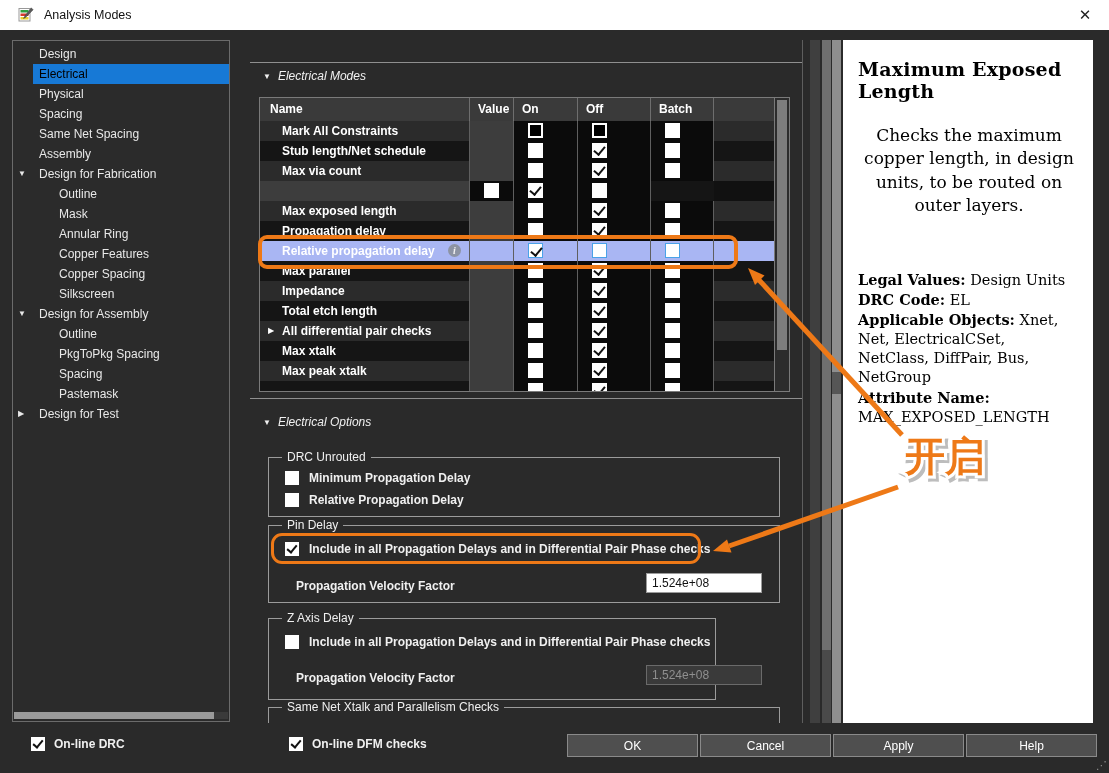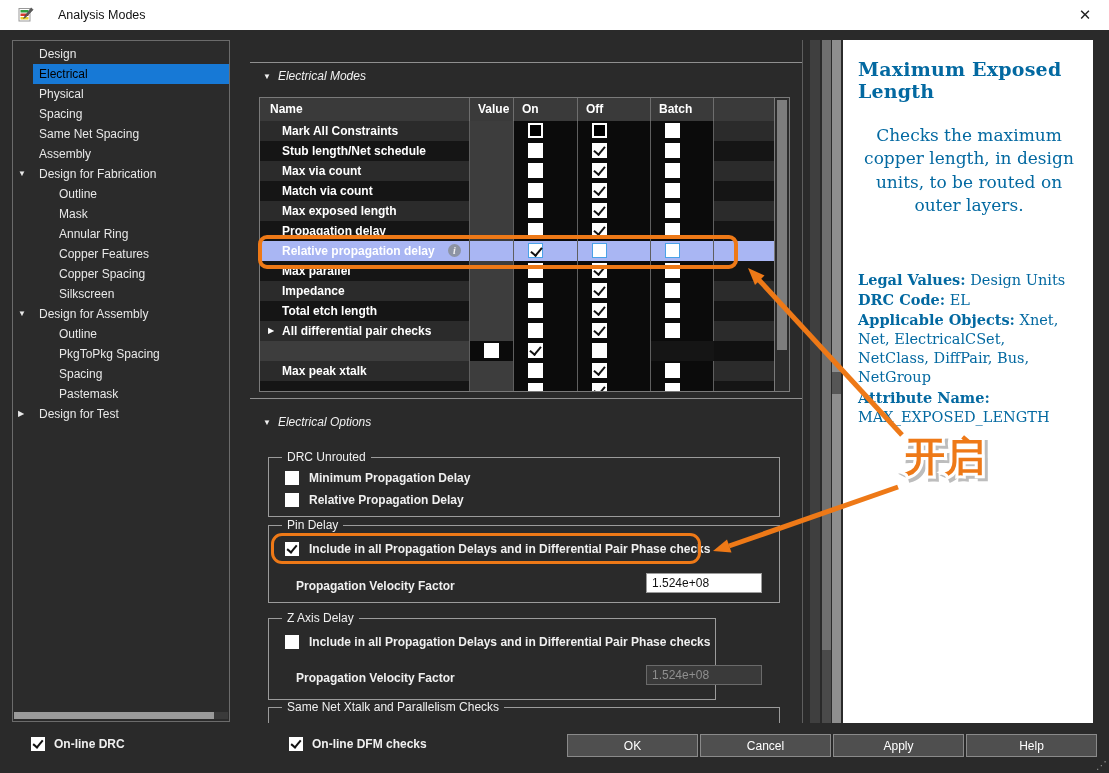--- a/index.html
+++ b/index.html
@@ -4,21 +4,21 @@
 <style>
   * { margin:0; padding:0; box-sizing:border-box; }
   html,body { width:1109px; height:773px; }
   body {
     position:relative; background:#2a2a2a; overflow:hidden;
     font-family:"Liberation Sans","DejaVu Sans",sans-serif; font-size:12px; color:#e8e8e8;
   }
   
   .titlebar { position:absolute; left:0; top:0; width:1109px; height:30px; background:#ffffff; color:#111; display:flex; align-items:center; }
   .titlebar .app-icon { margin-left:18px; width:16px; height:16px; }
-  .titlebar .title { margin-left:24px; font-size:12.5px; color:#111; }
+  .titlebar .title { margin-left:10px; font-size:12.5px; color:#111; }
   .titlebar .close-btn { position:absolute; right:10px; top:3px; width:28px; height:24px; text-align:center; line-height:24px; font-size:15px; color:#222; cursor:pointer; }
   
   .sidebar { position:absolute; left:12px; top:40px; width:218px; height:682px; background:#2b2b2b; border:1px solid #6b6b6b; padding-top:3px; overflow:hidden; }
   .side-item { position:relative; height:20px; line-height:20px; margin-left:20px; padding-left:6px; color:#e8e8e8; white-space:nowrap; cursor:pointer; }
   .side-item.lvl2 { padding-left:26px; }
   .side-item.selected { background:#1779d6; color:#000000; }
   .tree-arrow { position:absolute; left:-15px; top:0; width:12px; font-size:8px; color:#e8e8e8; }
   .tree-arrow.open::before { content:"▼"; }
   .tree-arrow.closed::before { content:"▶"; }
   .side-hscroll { position:absolute; left:1px; bottom:2px; width:214px; height:7px; background:#3a3a3a; }
@@ -67,21 +67,21 @@
   .text-input { position:absolute; width:116px; height:20px; border:1px solid #9b9b9b; background:#fff; color:#111; font-size:12px; padding:0 5px; line-height:18px; font-family:"Liberation Sans",sans-serif; }
   .text-input.disabled { background:#3a3a3a; color:#8f8f8f; border-color:#6a6a6a; }
   
   .gutter-a { position:absolute; left:802px; top:40px; width:1px; height:683px; background:#5e5e5e; }
   .gutter-b { position:absolute; left:810px; top:40px; width:10px; height:683px; background:#3f3f3f; }
   .gutter-c { position:absolute; left:822px; top:40px; width:9px; height:683px; background:#6f6f6f; }
   .gutter-c .seg { position:absolute; left:0; top:610px; width:9px; height:73px; background:#4a4a4a; }
   .gutter-d { position:absolute; left:832px; top:40px; width:9px; height:683px; background:#8e8e8e; }
   .gutter-d .notch { position:absolute; left:0; top:332px; width:9px; height:22px; background:#565656; }
   
-  .helppanel { position:absolute; left:843px; top:40px; width:250px; height:683px; background:#ffffff; color:#0369a1; padding:14px 13px 0 15px; font-family:"DejaVu Serif","Liberation Serif",serif; }
+  .helppanel { position:absolute; left:843px; top:40px; width:250px; height:683px; background:#ffffff; color:#000000; padding:14px 13px 0 15px; font-family:"DejaVu Serif","Liberation Serif",serif; }
   .helppanel h1 { font-size:19px; font-weight:bold; margin-top:4px; letter-spacing:0.2px; }
   .help-desc { margin-top:22px; font-size:17px; line-height:1.38;text-align:center; }
   .help-fields { margin-top:52px; font-size:14.5px; line-height:1.32; }
   .help-line b { font-weight:bold; }
   
   .footer-cb { position:absolute; display:flex; align-items:center; }
   .footer-cb .opt-cb { margin-right:9px; }
   .btnrow { position:absolute; left:567px; top:734px; width:530px; height:23px; display:flex; gap:2px; }
   .btnrow button { flex:1; background:#4f4f4f; border:1px solid #8a8a8a; color:#fff; font-size:12px; font-family:"Liberation Sans",sans-serif; cursor:pointer; }
   .resize-grip { position:absolute; right:2px; bottom:1px; color:#8f8f8f; font-size:11px; }
@@ -165,21 +165,20 @@
           </div>
           <div class="trow">
             <div class="cell cell-name"><span>Max via count</span></div>
             <div class="cell cell-value"></div>
             <div class="cell cell-check"><span class="cb"></span></div>
             <div class="cell cell-check"><span class="cb checked"></span></div>
             <div class="cell cell-check"><span class="cb"></span></div>
             <div class="cell cell-extra"></div>
           </div>
           <div class="trow">
-            <div class="cell cell-name"><span>Match via count</span></div>
             <div class="cell cell-value"></div>
             <div class="cell cell-check"><span class="cb"></span></div>
             <div class="cell cell-check"><span class="cb checked"></span></div>
             <div class="cell cell-check"><span class="cb"></span></div>
             <div class="cell cell-extra"></div>
           </div>
           <div class="trow">
             <div class="cell cell-name"><span>Max exposed length</span></div>
             <div class="cell cell-value"></div>
             <div class="cell cell-check"><span class="cb"></span></div>
@@ -229,20 +228,21 @@
           </div>
           <div class="trow">
             <div class="cell cell-name"><span class="row-expander">▶</span><span>All differential pair checks</span></div>
             <div class="cell cell-value"></div>
             <div class="cell cell-check"><span class="cb"></span></div>
             <div class="cell cell-check"><span class="cb checked"></span></div>
             <div class="cell cell-check"><span class="cb"></span></div>
             <div class="cell cell-extra"></div>
           </div>
           <div class="trow">
+            <div class="cell cell-name"><span>Max xtalk</span></div>
             <div class="cell cell-value"></div>
             <div class="cell cell-check"><span class="cb"></span></div>
             <div class="cell cell-check"><span class="cb checked"></span></div>
             <div class="cell cell-check"><span class="cb"></span></div>
             <div class="cell cell-extra"></div>
           </div>
           <div class="trow">
             <div class="cell cell-name"><span>Max peak xtalk</span></div>
             <div class="cell cell-value"></div>
             <div class="cell cell-check"><span class="cb"></span></div>

